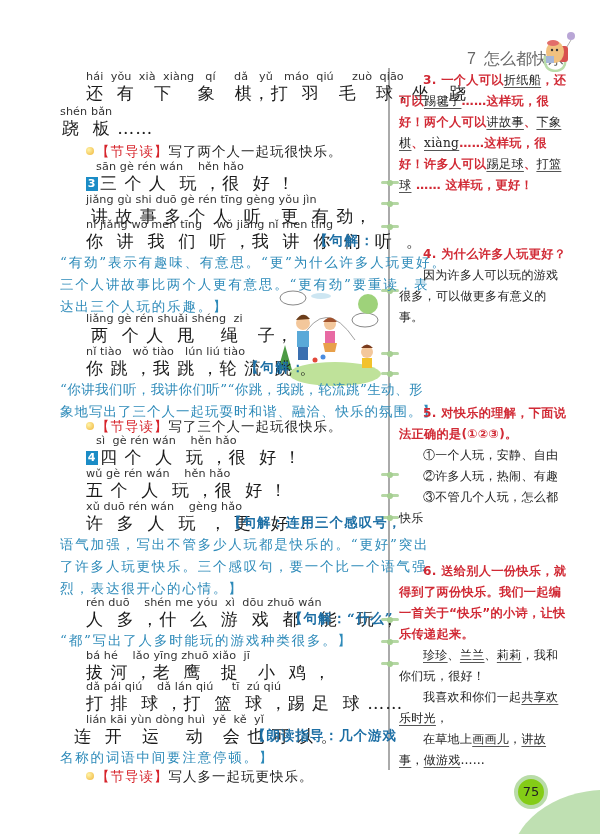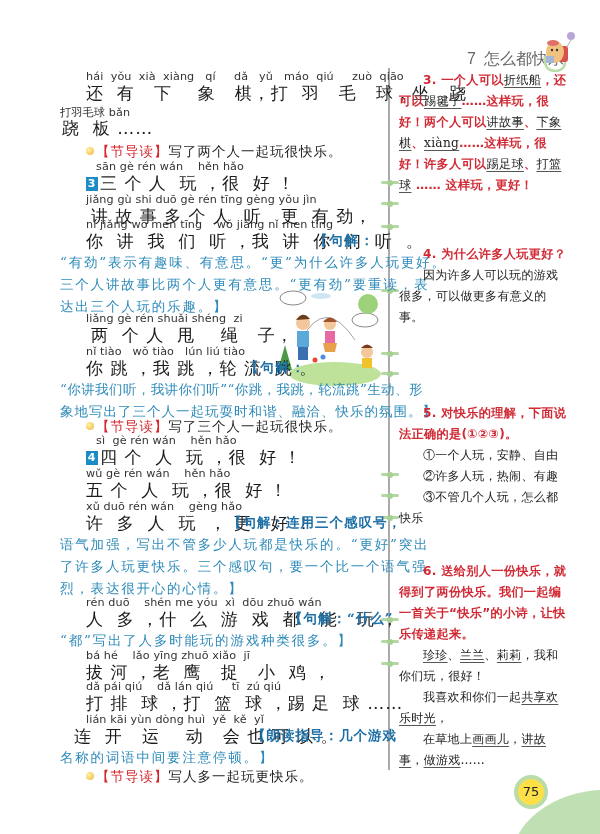--- a/index.html
+++ b/index.html
@@ -63,21 +63,21 @@
     }
     .q u, .a u { text-decoration: underline; text-decoration-color: #555; text-underline-offset: 3px; color: #222; font-weight: normal; font-family: "DejaVu Serif", "Liberation Serif", serif; }
     .a {
       font-family: "DejaVu Serif", "Liberation Serif", serif;
       font-size: 12px; color: #222; line-height: 21px; letter-spacing: 0.3px;
     }
     .indent { display: inline-block; width: 24px; }
 
     .page-num-ring {
       position: absolute; left: 514px; top: 775px; width: 26px; height: 26px;
-      border: 4px solid #b9dca9; border-radius: 50%; background: #fde047;
+      border: 4px solid #b9dca9; border-radius: 50%; background: #84cc16;
       font-family: "DejaVu Sans", "Liberation Sans", sans-serif;
       font-size: 13px; color: #222; text-align: center; line-height: 26px; z-index: 3;
     }
     .corner-blob {
       position: absolute; left: 510px; top: 790px; width: 190px; height: 150px;
       border-radius: 50%; background: #bfe0b2; z-index: 1;
     }
     .illus { position: absolute; left: 273px; top: 290px; width: 108px; height: 98px; }
   </style>
 </head>
@@ -110,21 +110,21 @@
 <div class="tab" style="top:516px"></div>
 <div class="tab" style="top:618px"></div>
 <div class="tab" style="top:640px"></div>
 <div class="tab" style="top:662px"></div>
 
 <div>
 
   <div class="py" style="left:86px;top:70px">hái  yǒu  xià  xiàng   qí     dǎ   yǔ   máo  qiú     zuò  qiāo</div>
   <div class="hz" style="left:86px;top:82px">还  有   下    象   棋，打  羽   毛   球，坐   跷</div>
 
-  <div class="py" style="left:60px;top:105px">打羽毛球 bǎn</div>
+  <div class="py" style="left:60px;top:105px">shén bǎn</div>
   <div class="hz" style="left:62px;top:117px">跷  板 ……</div>
 
   <div class="guide" style="left:86px;top:143px">
     <span class="dot"></span><span class="label">【节导读】</span><span>写了两个人一起玩很快乐。</span>
   </div>
 
   <div class="py" style="left:96px;top:160px">sān gè rén wán    hěn hǎo</div>
   <div class="hz" style="left:86px;top:172px"><span class="para-num">3</span><span>三 个 人  玩 ，很  好 ！</span></div>
 
   <div class="py" style="left:86px;top:193px">jiǎng gù shi duō gè rén tīng gèng yǒu jìn</div>

